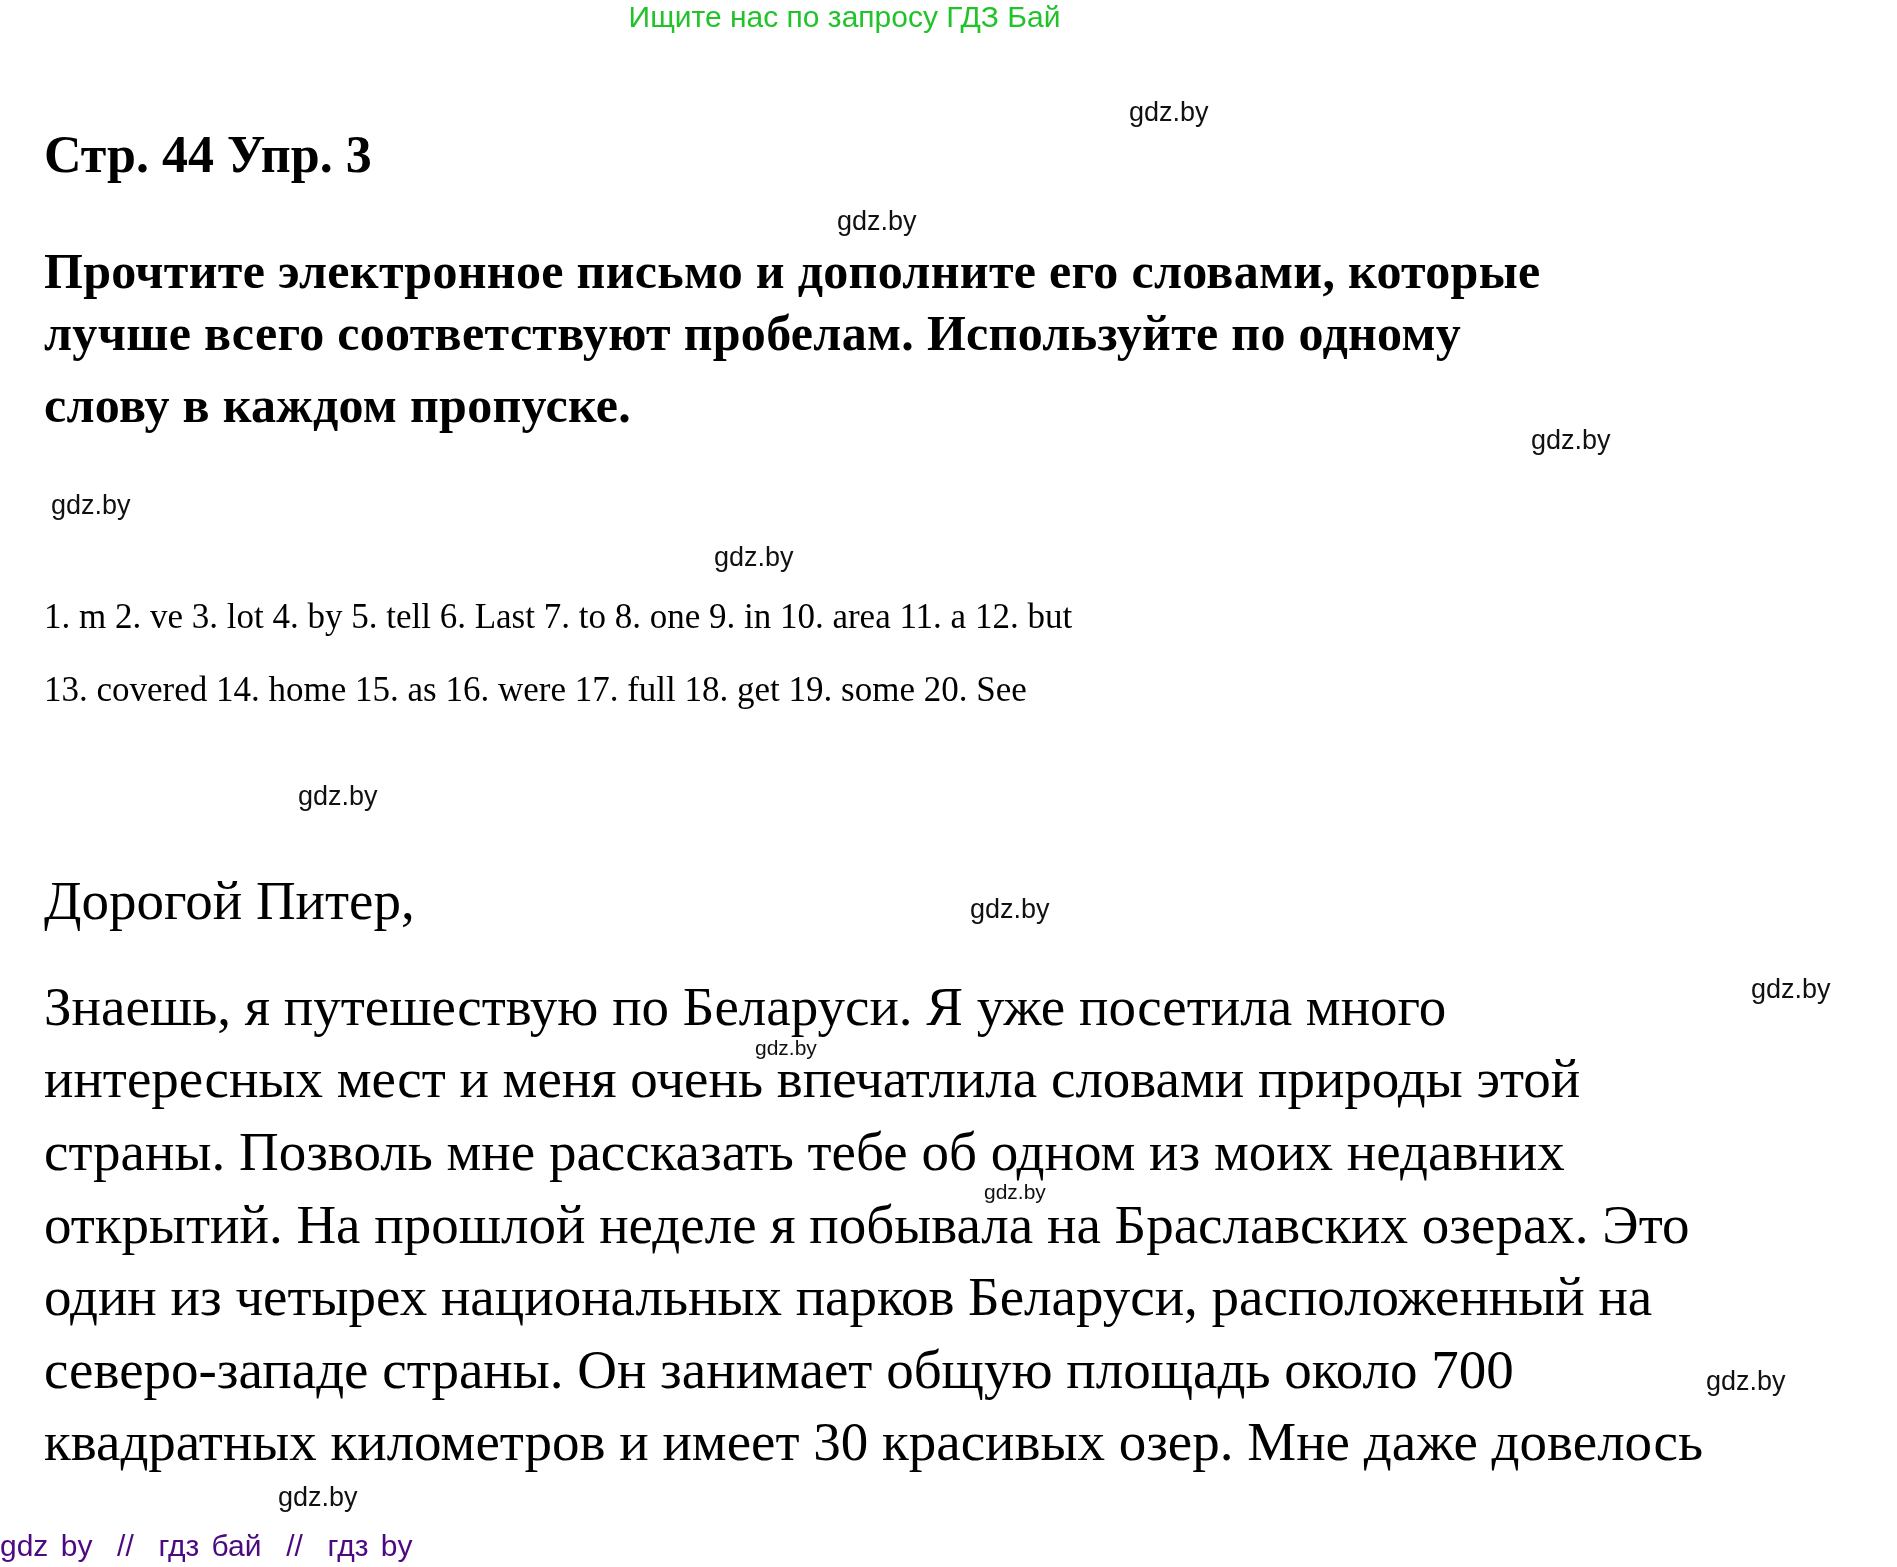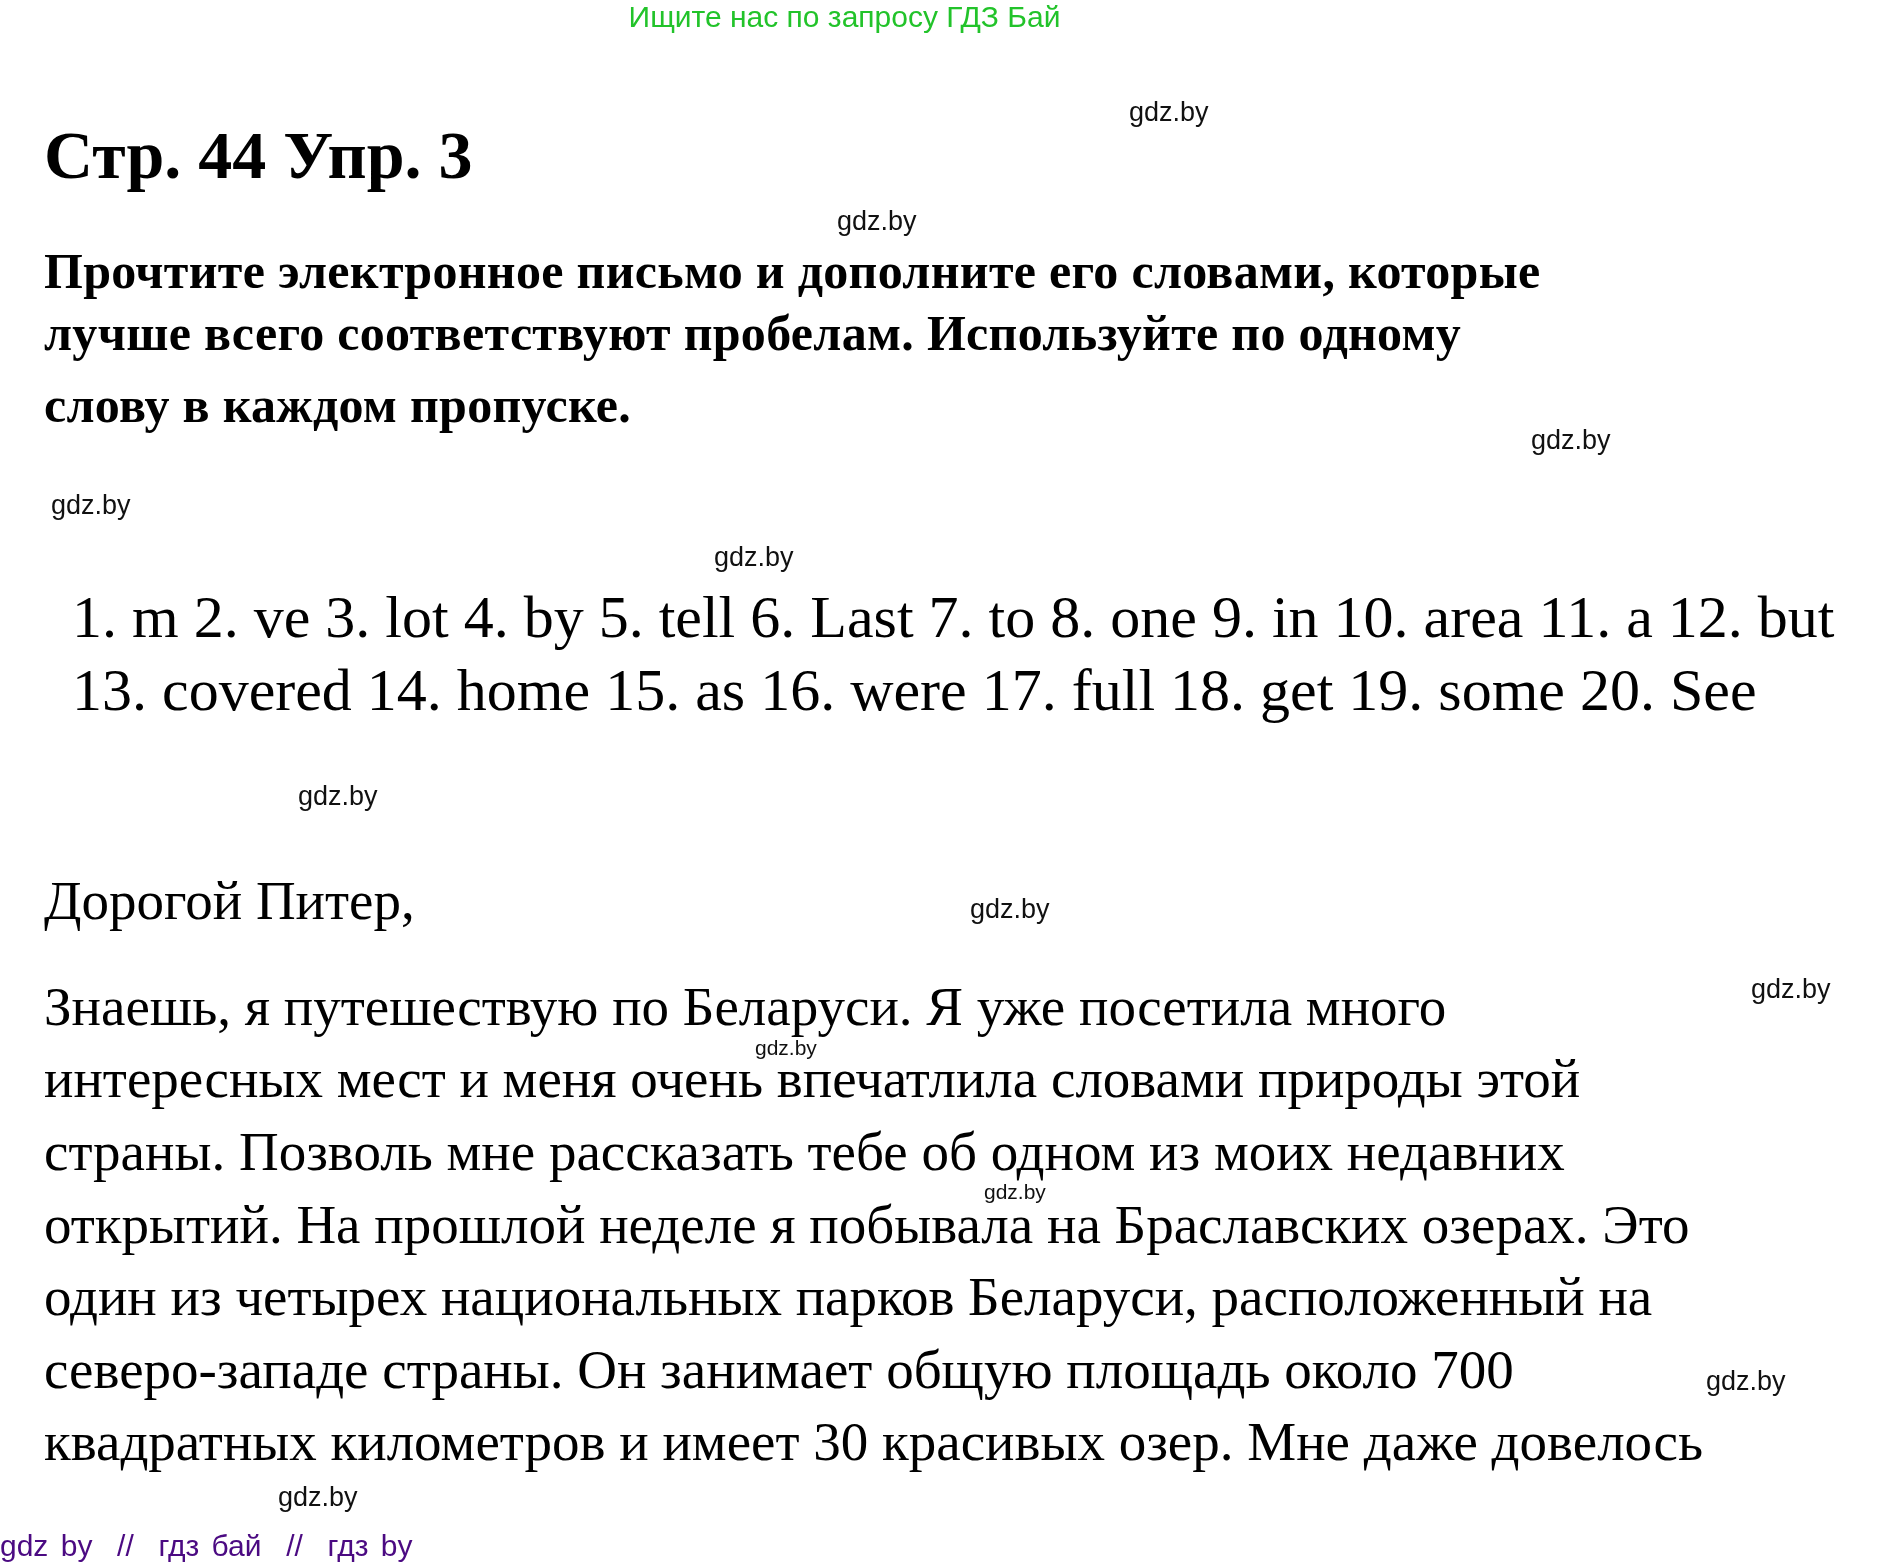--- a/index.html
+++ b/index.html
@@ -23,23 +23,23 @@
     top: 1528px; left: 0; width: 1897px; text-align: left;
     font-family: "Liberation Sans", "DejaVu Sans", sans-serif;
     font-size: 30px; line-height: 36px;
     word-spacing: 4px;
   }
   .serif {
     font-family: "Liberation Serif", "DejaVu Serif", serif;
     color: #000000;
     left: 44px;
   }
-  .title { font-size: 68px; font-weight: bold; line-height: 70px; }
+  .title { font-size: 52px; font-weight: bold; line-height: 70px; }
   .instr { font-size: 50px; font-weight: bold; line-height: 60px; letter-spacing: 0.3px; }
-  .answers { font-size: 60px; line-height: 64px; margin-left: 28px; }
+  .answers { font-size: 35px; line-height: 64px; }
   .letter { font-size: 55px; line-height: 64px; }
   .wm {
     font-family: "Liberation Sans", "DejaVu Sans", sans-serif;
     font-size: 27px; line-height: 30px; color: #111111; text-align: center;
   }
   .wm.small { font-size: 21px; line-height: 24px; }
 </style>
 </head>
 <body>
 

